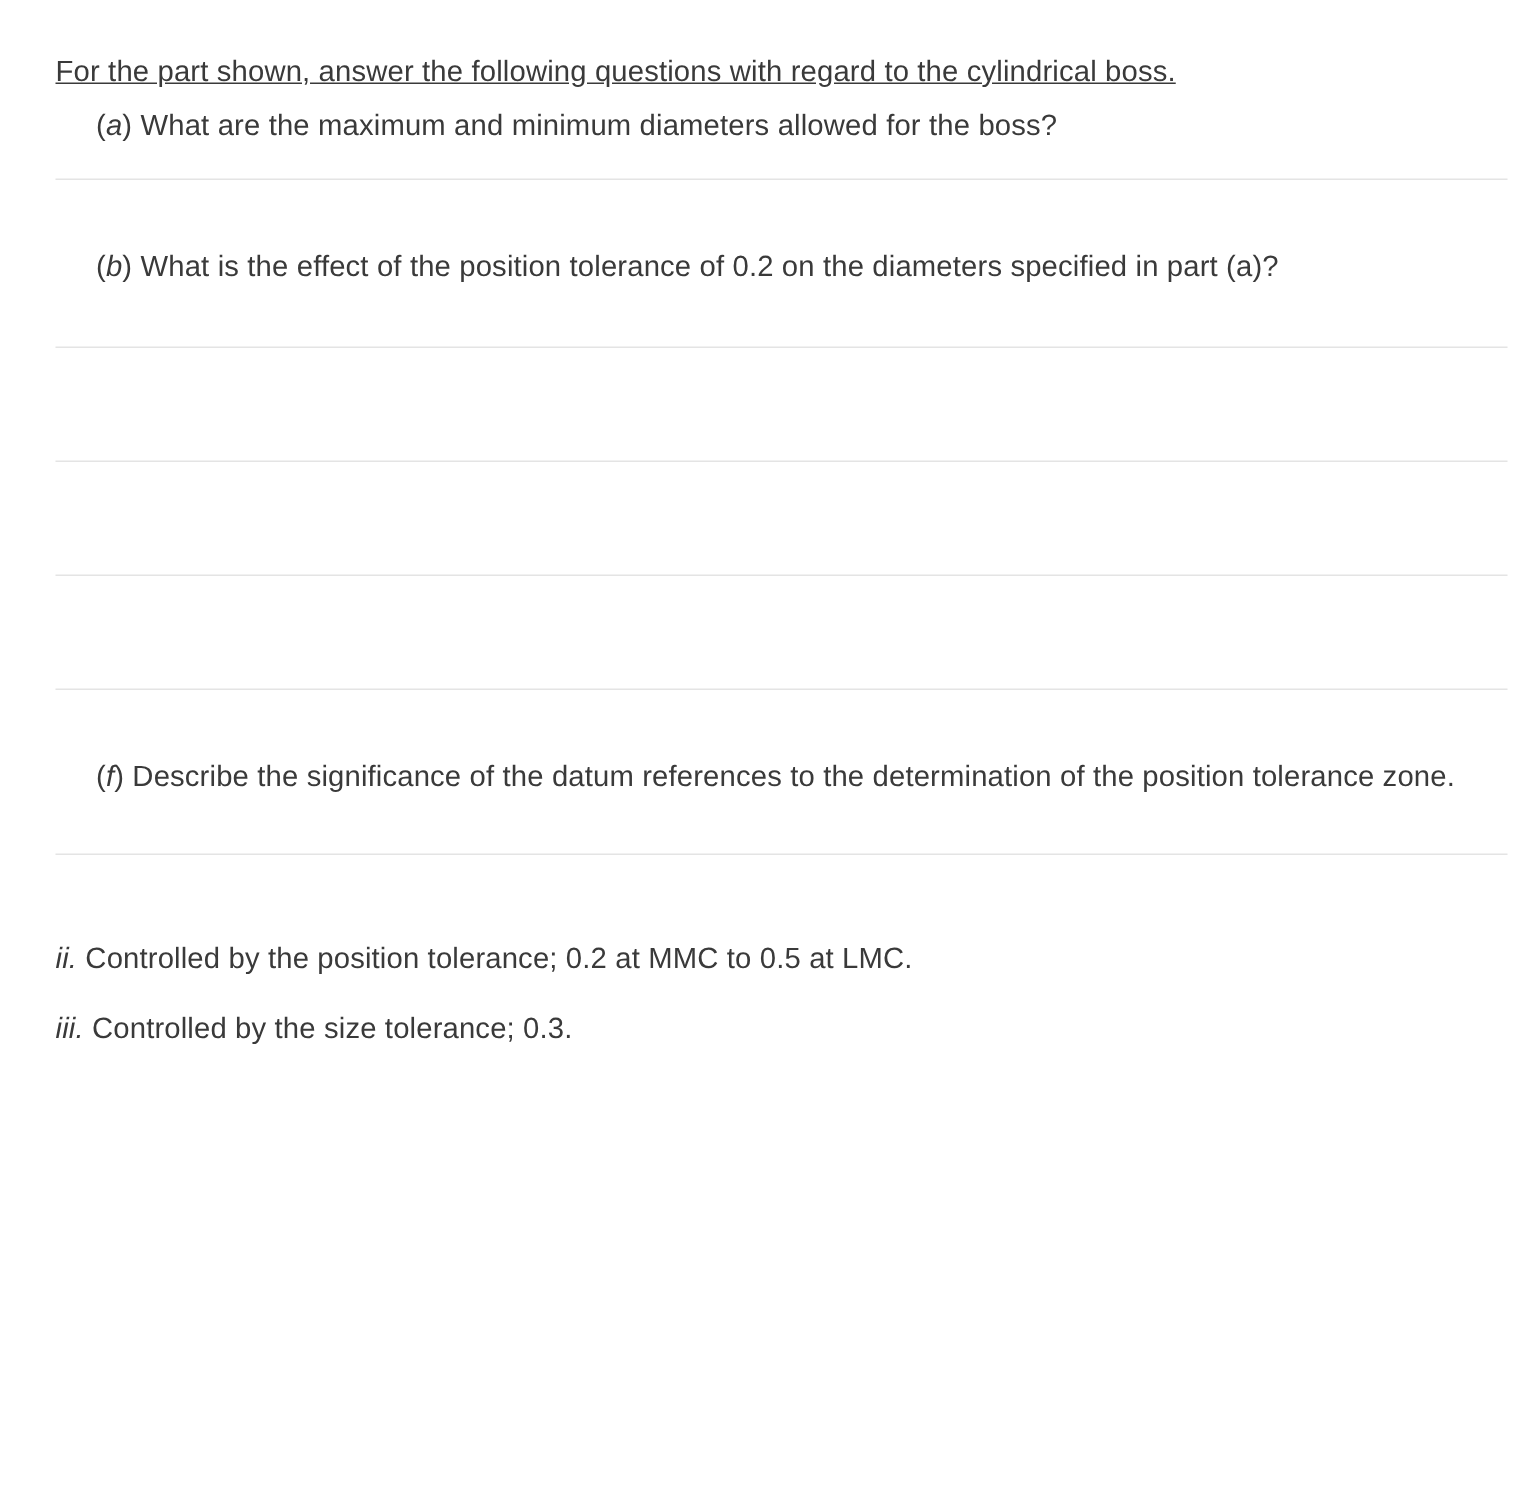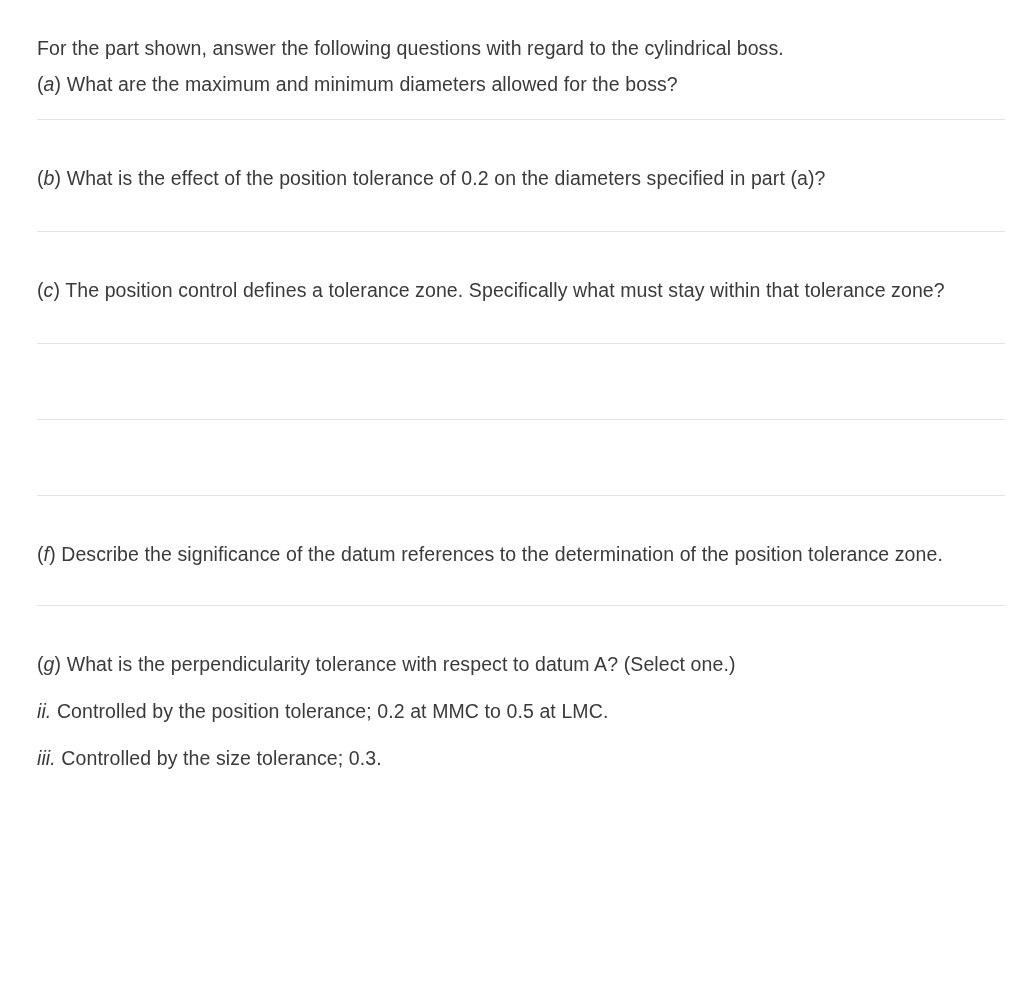--- a/index.html
+++ b/index.html
@@ -23,31 +23,33 @@
     height: 1002px;
     box-sizing: border-box;
     padding: 0 19px 0 37px;
   }
 
   .intro {
     font-size: 19.5px;
     line-height: 36px;
     padding-top: 30px;
     letter-spacing: 0.1px;
+    text-decoration: underline;
   }
 
   .question-block {
     font-size: 19.5px;
     line-height: 36px;
     letter-spacing: 0.1px;
   }
 
   .q-text {
     display: block;
     max-width: 955px;
+    margin-left: 27px;
   }
 
   .divider {
     border: 0;
     border-top: 1px solid #e4e4e4;
     margin: 0;
     width: 968px;
     height: 0;
     background: transparent;
   }
@@ -100,23 +102,20 @@
   <div class="gap-b"></div>
 
   <div class="question-block">
     <span class="q-text"><span class="q-label"><span>(</span><span class="lt">b</span><span>)</span></span><span> What is the effect of the position tolerance of 0.2 on the diameters specified in part (a)?</span></span>
   </div>
 
   <div class="gap-c"></div>
   <hr class="divider">
   <div class="gap-b"></div>
 
-  <div class="question-block">
-    <span class="q-text"><span class="q-label"><span>(</span><span class="lt">c</span><span>)</span></span><span> The position control defines a tolerance zone. Specifically what must stay within that tolerance zone?</span></span>
-  </div>
 
   <div class="gap-c"></div>
   <hr class="divider">
   <div class="gap-b"></div>
 
 
   <div class="gap-c"></div>
   <hr class="divider">
   <div class="gap-b"></div>
 
@@ -126,22 +125,19 @@
   <div class="gap-b"></div>
 
   <div class="question-block">
     <span class="q-text"><span class="q-label"><span>(</span><span class="lt">f</span><span>)</span></span><span> Describe the significance of the datum references to the determination of the position tolerance zone.</span></span>
   </div>
 
   <div class="gap-d"></div>
   <hr class="divider">
   <div class="gap-b"></div>
 
-  <div class="question-block">
-    <span class="q-text"><span class="q-label"><span>(</span><span class="lt">g</span><span>)</span></span><span> What is the perpendicularity tolerance with respect to datum A? (Select one.)</span></span>
-  </div>
 
   <div class="choices-wrap">
     <div class="choice"><span class="num">ii.</span><span> Controlled by the position tolerance; 0.2 at MMC to 0.5 at LMC.</span></div>
     <div class="choice"><span class="num">iii.</span><span> Controlled by the size tolerance; 0.3.</span></div>
   </div>
 
 </div>
 
 </body></html>

